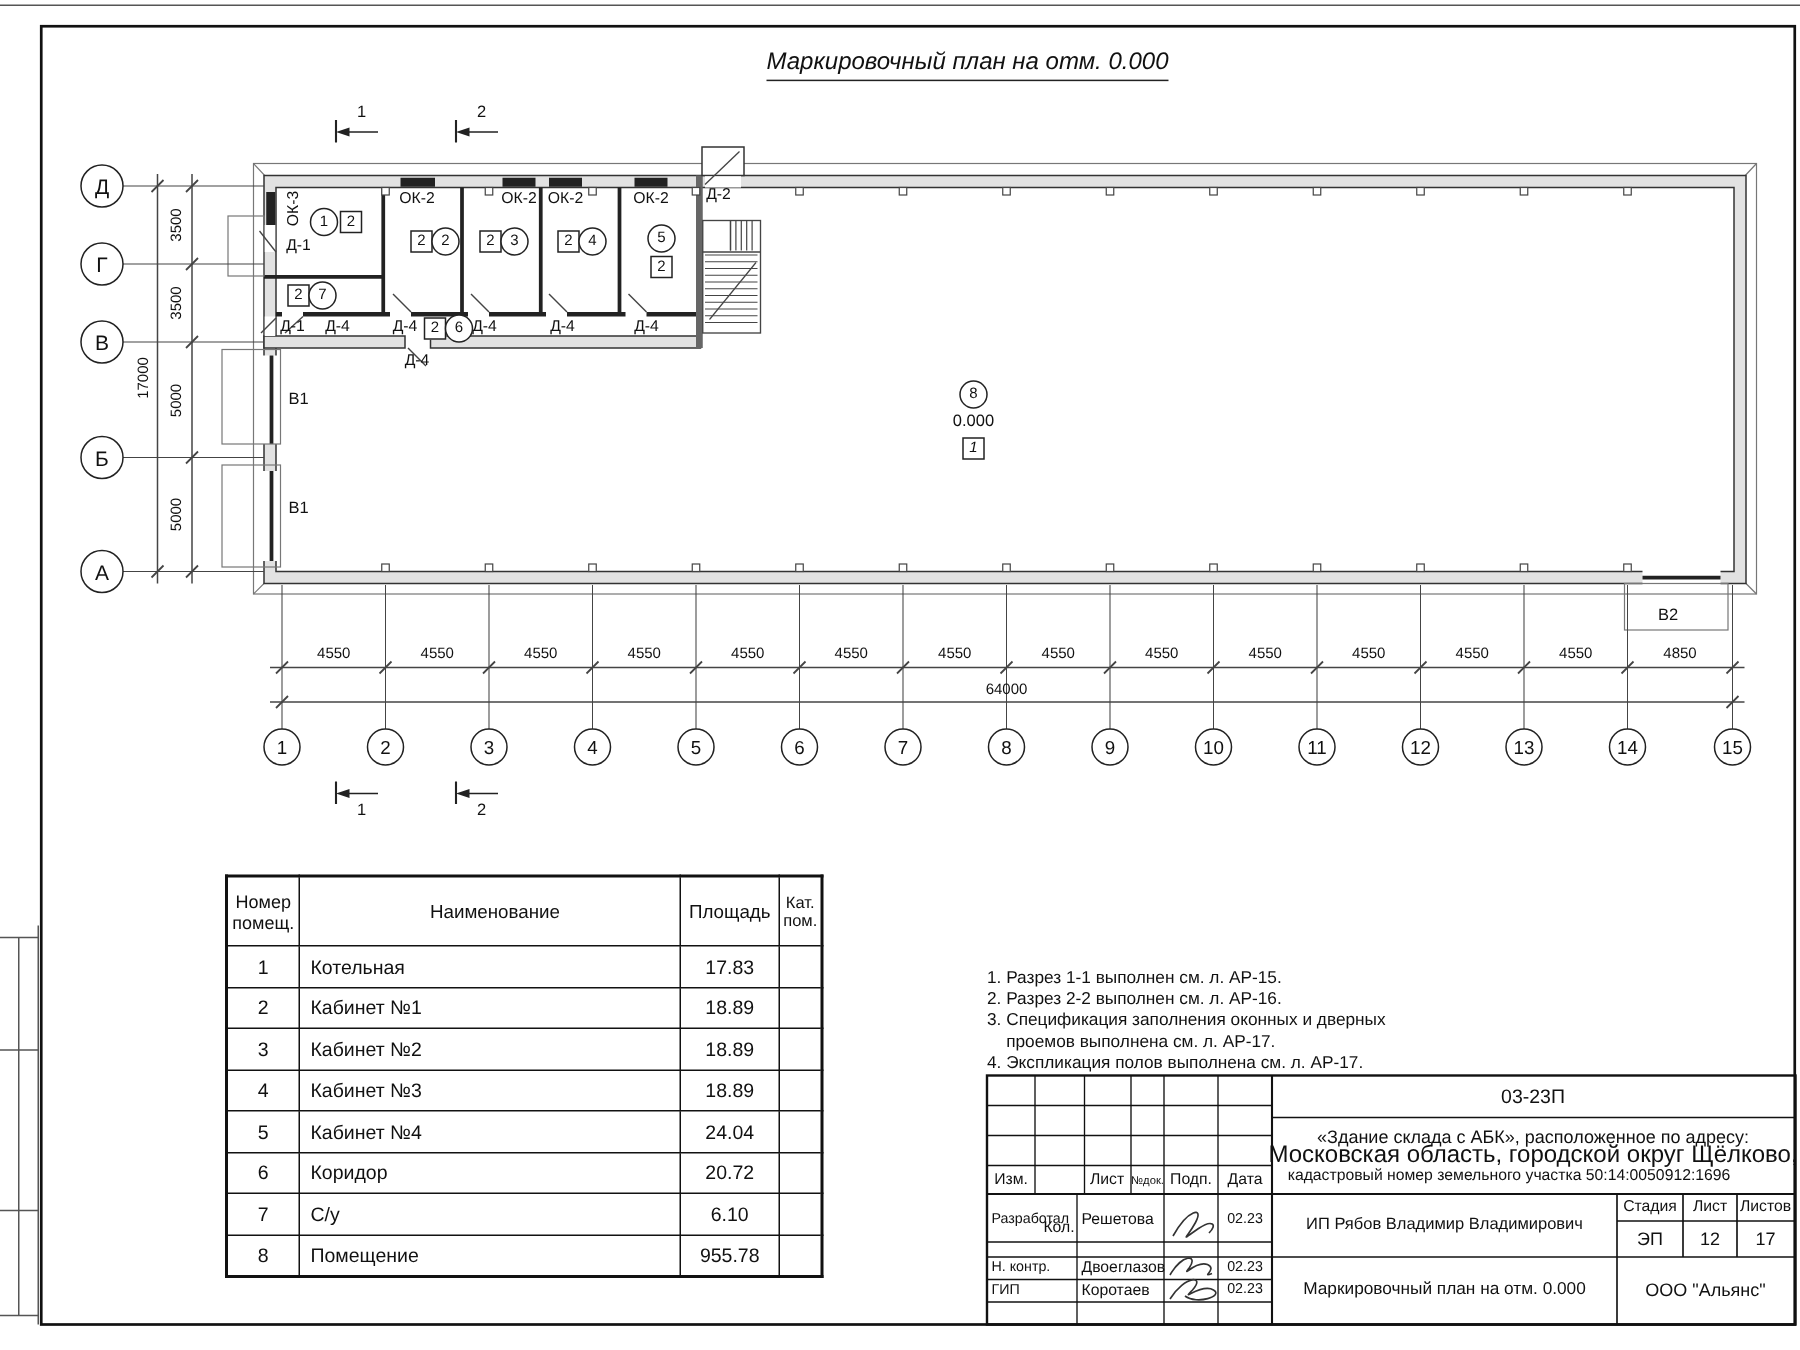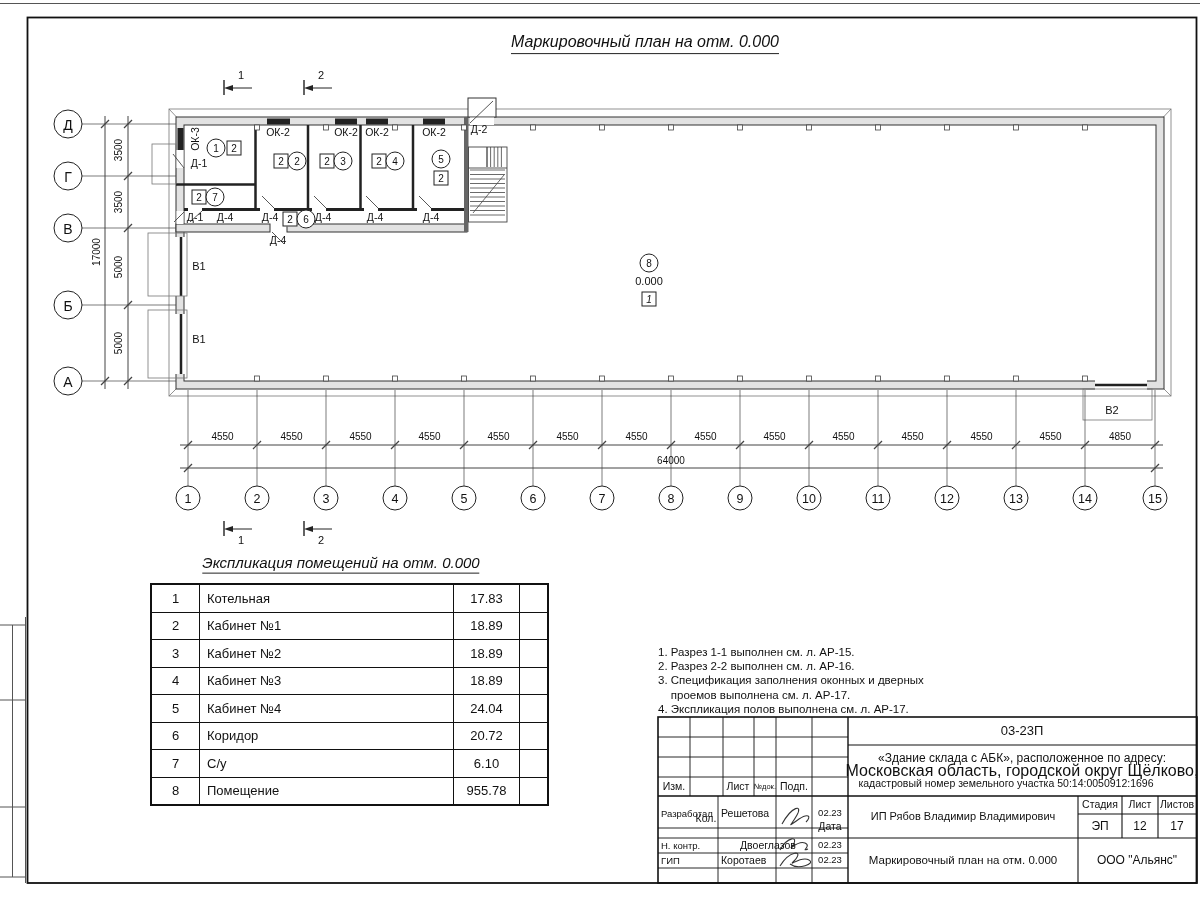--- a/index.html
+++ b/index.html
@@ -375,23 +375,30 @@
       <div class="mks" style="left: 290px; top: 219px;">2</div>
       <div class="bubble mkc" style="left: 306px; top: 219px;">6</div>
       <div class="mks" style="left: 199px; top: 197px;">2</div>
       <div class="bubble mkc" style="left: 215px; top: 197px;">7</div>
     </div>
 
   <div class="bubble mkc" style="left:649px;top:263px;">8</div>
   <div class="t" style="left:649px;top:282px;font-size:11px;">0.000</div>
   <div class="mks it" style="left:649px;top:299px;">1</div>
 
-  <div class="t it under" style="left:341px;top:564px;font-size:15px;">Экспликация помещений на отм. 0.000</div>
   <table id="exp-table">
       <tbody id="exp-body">
+        <tr>
+          <th class="c-num" style="font-size: 12px; text-align: center; padding-left: 0px;">Номер
+помещ.</th>
+          <th class="c-name" style="text-align: center; padding-left: 0px;">Наименование</th>
+          <th class="c-area" style="text-align: center; padding-left: 0px;">Площадь</th>
+          <th class="c-cat" style="font-size: 11.5px; text-align: center; padding-left: 0px;">Кат.
+пом.</th>
+        </tr>
         <tr>
           <td class="c-num">1</td>
           <td class="c-name">Котельная</td>
           <td class="c-area">17.83</td>
           <td class="c-cat"></td>
         </tr>
         <tr>
           <td class="c-num">2</td>
           <td class="c-name">Кабинет №1</td>
           <td class="c-area">18.89</td>
@@ -446,27 +453,27 @@
 
   <div class="t" style="left:1022px;top:731px;font-size:13px;">03-23П</div>
   <div class="t" style="left:1022px;top:758px;font-size:12px;">«Здание склада с АБК», расположенное по адресу:</div>
   <div class="t" style="left:1022px;top:771px;font-size:16px;">Московская область, городской округ Щёлково,</div>
   <div class="t" style="left:1006px;top:784px;font-size:10.5px;">кадастровый номер земельного участка 50:14:0050912:1696</div>
   <div class="t tb" style="left:674px;top:787px;">Изм.</div>
   <div class="t tb" style="left:706px;top:787px;margin-top:32px;">Кол.</div>
   <div class="t tb" style="left:738px;top:787px;">Лист</div>
   <div class="t" style="left:765px;top:787px;font-size:7.5px;">№док.</div>
   <div class="t tb" style="left:794px;top:787px;">Подп.</div>
-  <div class="t tb" style="left:830px;top:787px;margin-top:40px;">Дата</div>
+  <div class="t tb" style="left:830px;top:787px;">Дата</div>
 
   <div class="lt tbs" style="left:661px;top:813px;">Разработал</div>
   <div class="lt tb" style="left:721px;top:813px;">Решетова</div>
   <div class="t tbs" style="left:830px;top:813px;">02.23</div>
   <div class="lt tbs" style="left:661px;top:845px;">Н. контр.</div>
-  <div class="lt tb" style="left:740px;top:845px;">Двоеглазов</div>
+  <div class="lt tb" style="left:721px;top:845px;">Двоеглазов</div>
   <div class="t tbs" style="left:830px;top:845px;">02.23</div>
   <div class="lt tbs" style="left:661px;top:860px;text-align:right;">ГИП</div>
   <div class="lt tb" style="left:721px;top:860px;">Коротаев</div>
   <div class="t tbs" style="left:830px;top:860px;">02.23</div>
 
   <div class="t" style="left:963px;top:817px;font-size:11px;">ИП Рябов Владимир Владимирович</div>
   <div class="t tb" style="left:1100px;top:805px;">Стадия</div>
   <div class="t tb" style="left:1140px;top:805px;">Лист</div>
   <div class="t tb" style="left:1177px;top:805px;">Листов</div>
   <div class="t" style="left:1100px;top:826px;font-size:12px;">ЭП</div>

